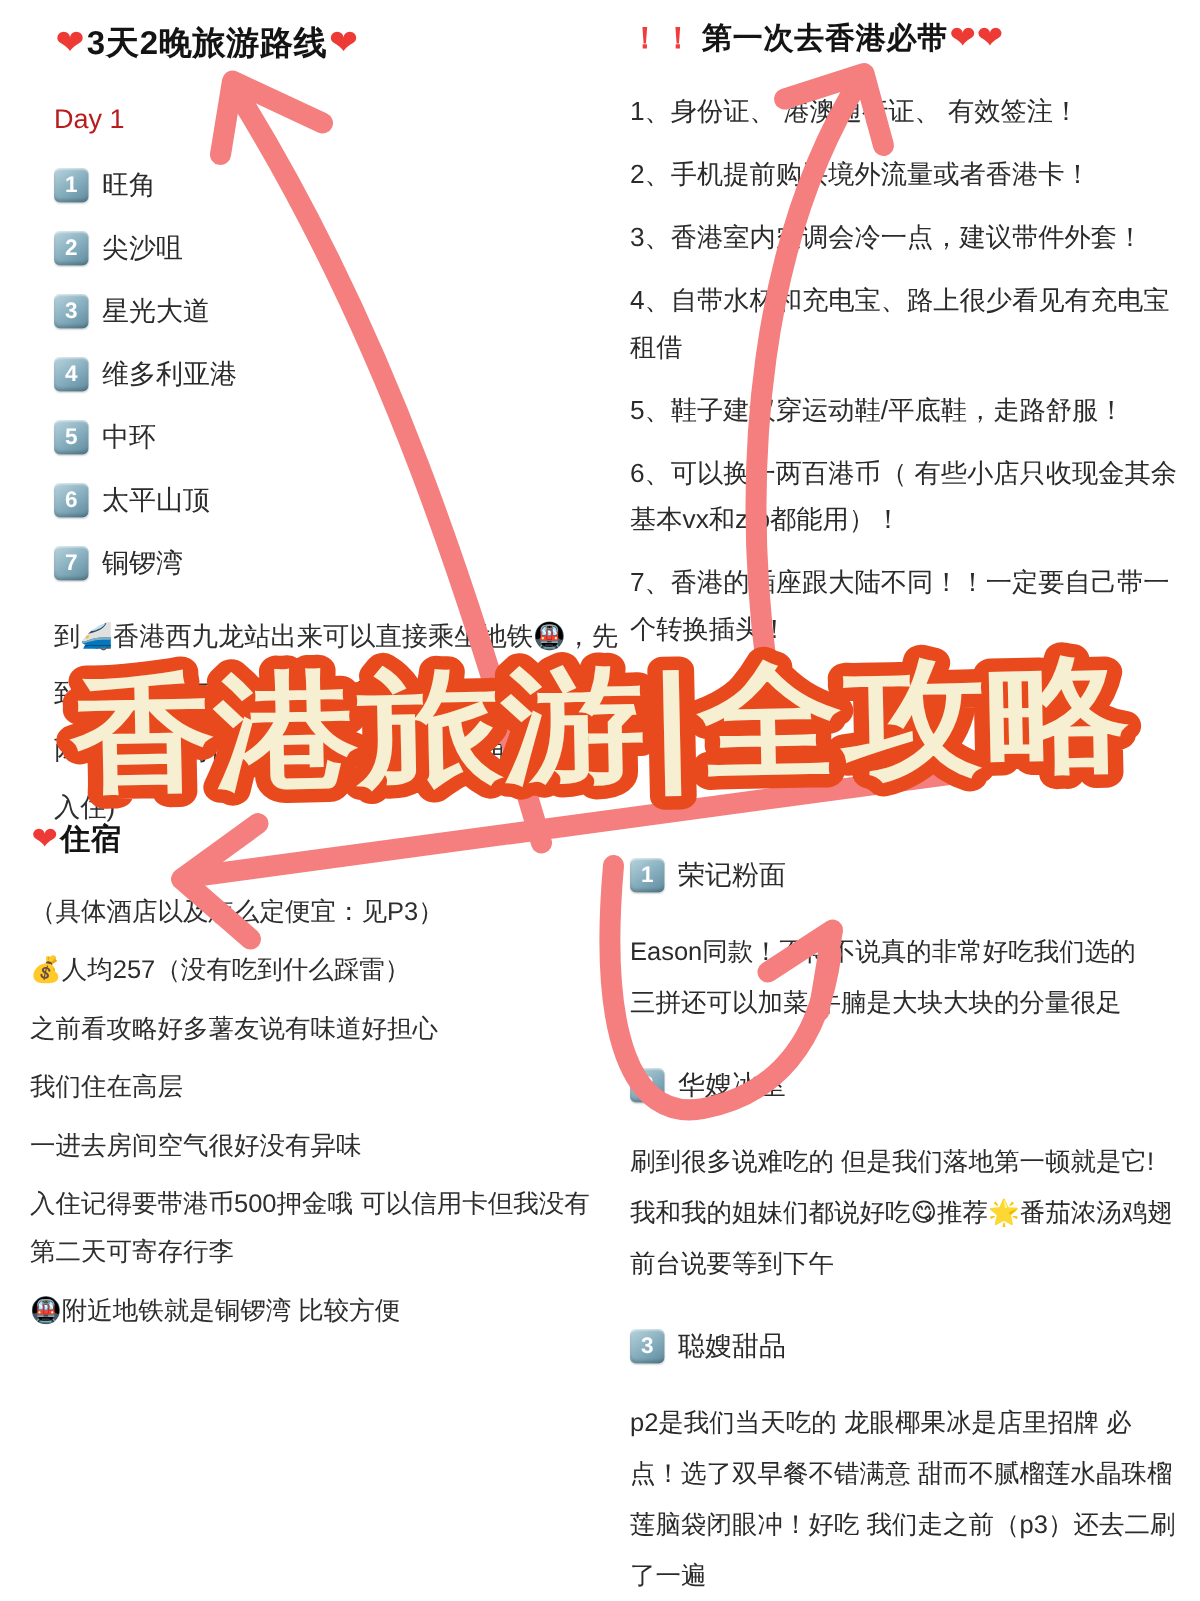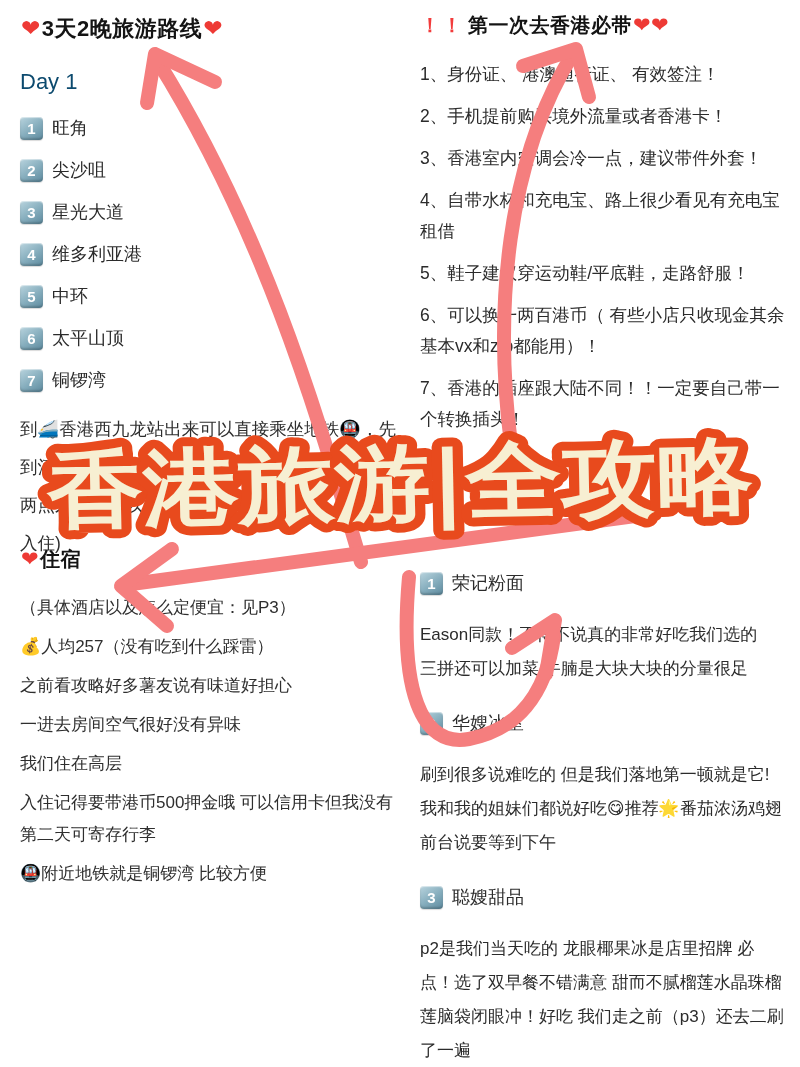--- a/index.html
+++ b/index.html
@@ -2,32 +2,32 @@
 <html><head>
 <meta charset="utf-8">
 <style>
   html,body{margin:0;padding:0}
   body{
     width:800px;height:1067px;overflow:hidden;position:relative;
     background:#ffffff;color:#2e2e2e;
     font-family:"Liberation Sans","DejaVu Sans",sans-serif;
   }
   .sec{position:absolute;z-index:1}
-  .col-route{left:20px;top:14px;width:376px}
+  .col-route{left:36px;top:14px;width:376px}
   .col-ess{left:420px;top:12px;width:374px}
   .col-lodging{left:20px;top:546px;width:376px}
   .col-food{left:420px;top:546px;width:376px}
 
   .h-title{font-size:22px;font-weight:700;color:#141414;margin:0;letter-spacing:.5px}
   .h-title2{font-size:20px;font-weight:700;color:#141414;margin:0;letter-spacing:.5px}
   .h-title3{font-size:19px;font-weight:700;color:#141414;margin:0}
   .heart{color:#ee3a35;font-size:1.05em;padding:0 1px}
   .excl{color:#f23c3c;font-weight:800;letter-spacing:2px;margin-right:4px}
 
-  .day{font-size:22px;color:#0c4a6e;margin:25px 0 21px}
+  .day{font-size:18px;color:#b91c1c;margin:25px 0 21px}
   .stop{display:flex;align-items:center;margin-bottom:18px;font-size:18px;color:#2b2b2b}
   .keycap{
     display:inline-flex;align-items:center;justify-content:center;
     width:23px;height:23px;border-radius:4px;margin-right:9px;flex:0 0 auto;
     background:linear-gradient(145deg,#b9d4de 0%,#84acbc 55%,#5d8a9e 100%);
     box-shadow:inset 0 -2px 2px rgba(0,0,0,.18), inset 0 1px 1px rgba(255,255,255,.55), 0 1px 1px rgba(0,0,0,.15);
     color:#fff;font-weight:700;font-size:15px;
   }
   .note{margin-top:12px;font-size:17.5px}
   .note div{line-height:38px;white-space:nowrap}
@@ -119,22 +119,22 @@
       </div>
   </div>
 </section>
 
 <section class="sec col-lodging">
   <h2 class="h-title2"><span class="heart">❤</span><span>住宿</span></h2>
   <div class="lodging-lines">
     <p>（具体酒店以及怎么定便宜：见P3）</p>
     <p>💰人均257（没有吃到什么踩雷）</p>
     <p>之前看攻略好多薯友说有味道好担心</p>
+    <p>我们住在高层</p>
     <p>一进去房间空气很好没有异味</p>
-    <p>我们住在高层</p>
     <p>入住记得要带港币500押金哦 可以信用卡但我没有 第二天可寄存行李</p>
     <p>🚇附近地铁就是铜锣湾 比较方便</p>
   </div>
 </section>
 
 <section class="sec col-food">
 
   <div class="f-entry">
     <div class="f-name">
         <span class="keycap">1</span>

